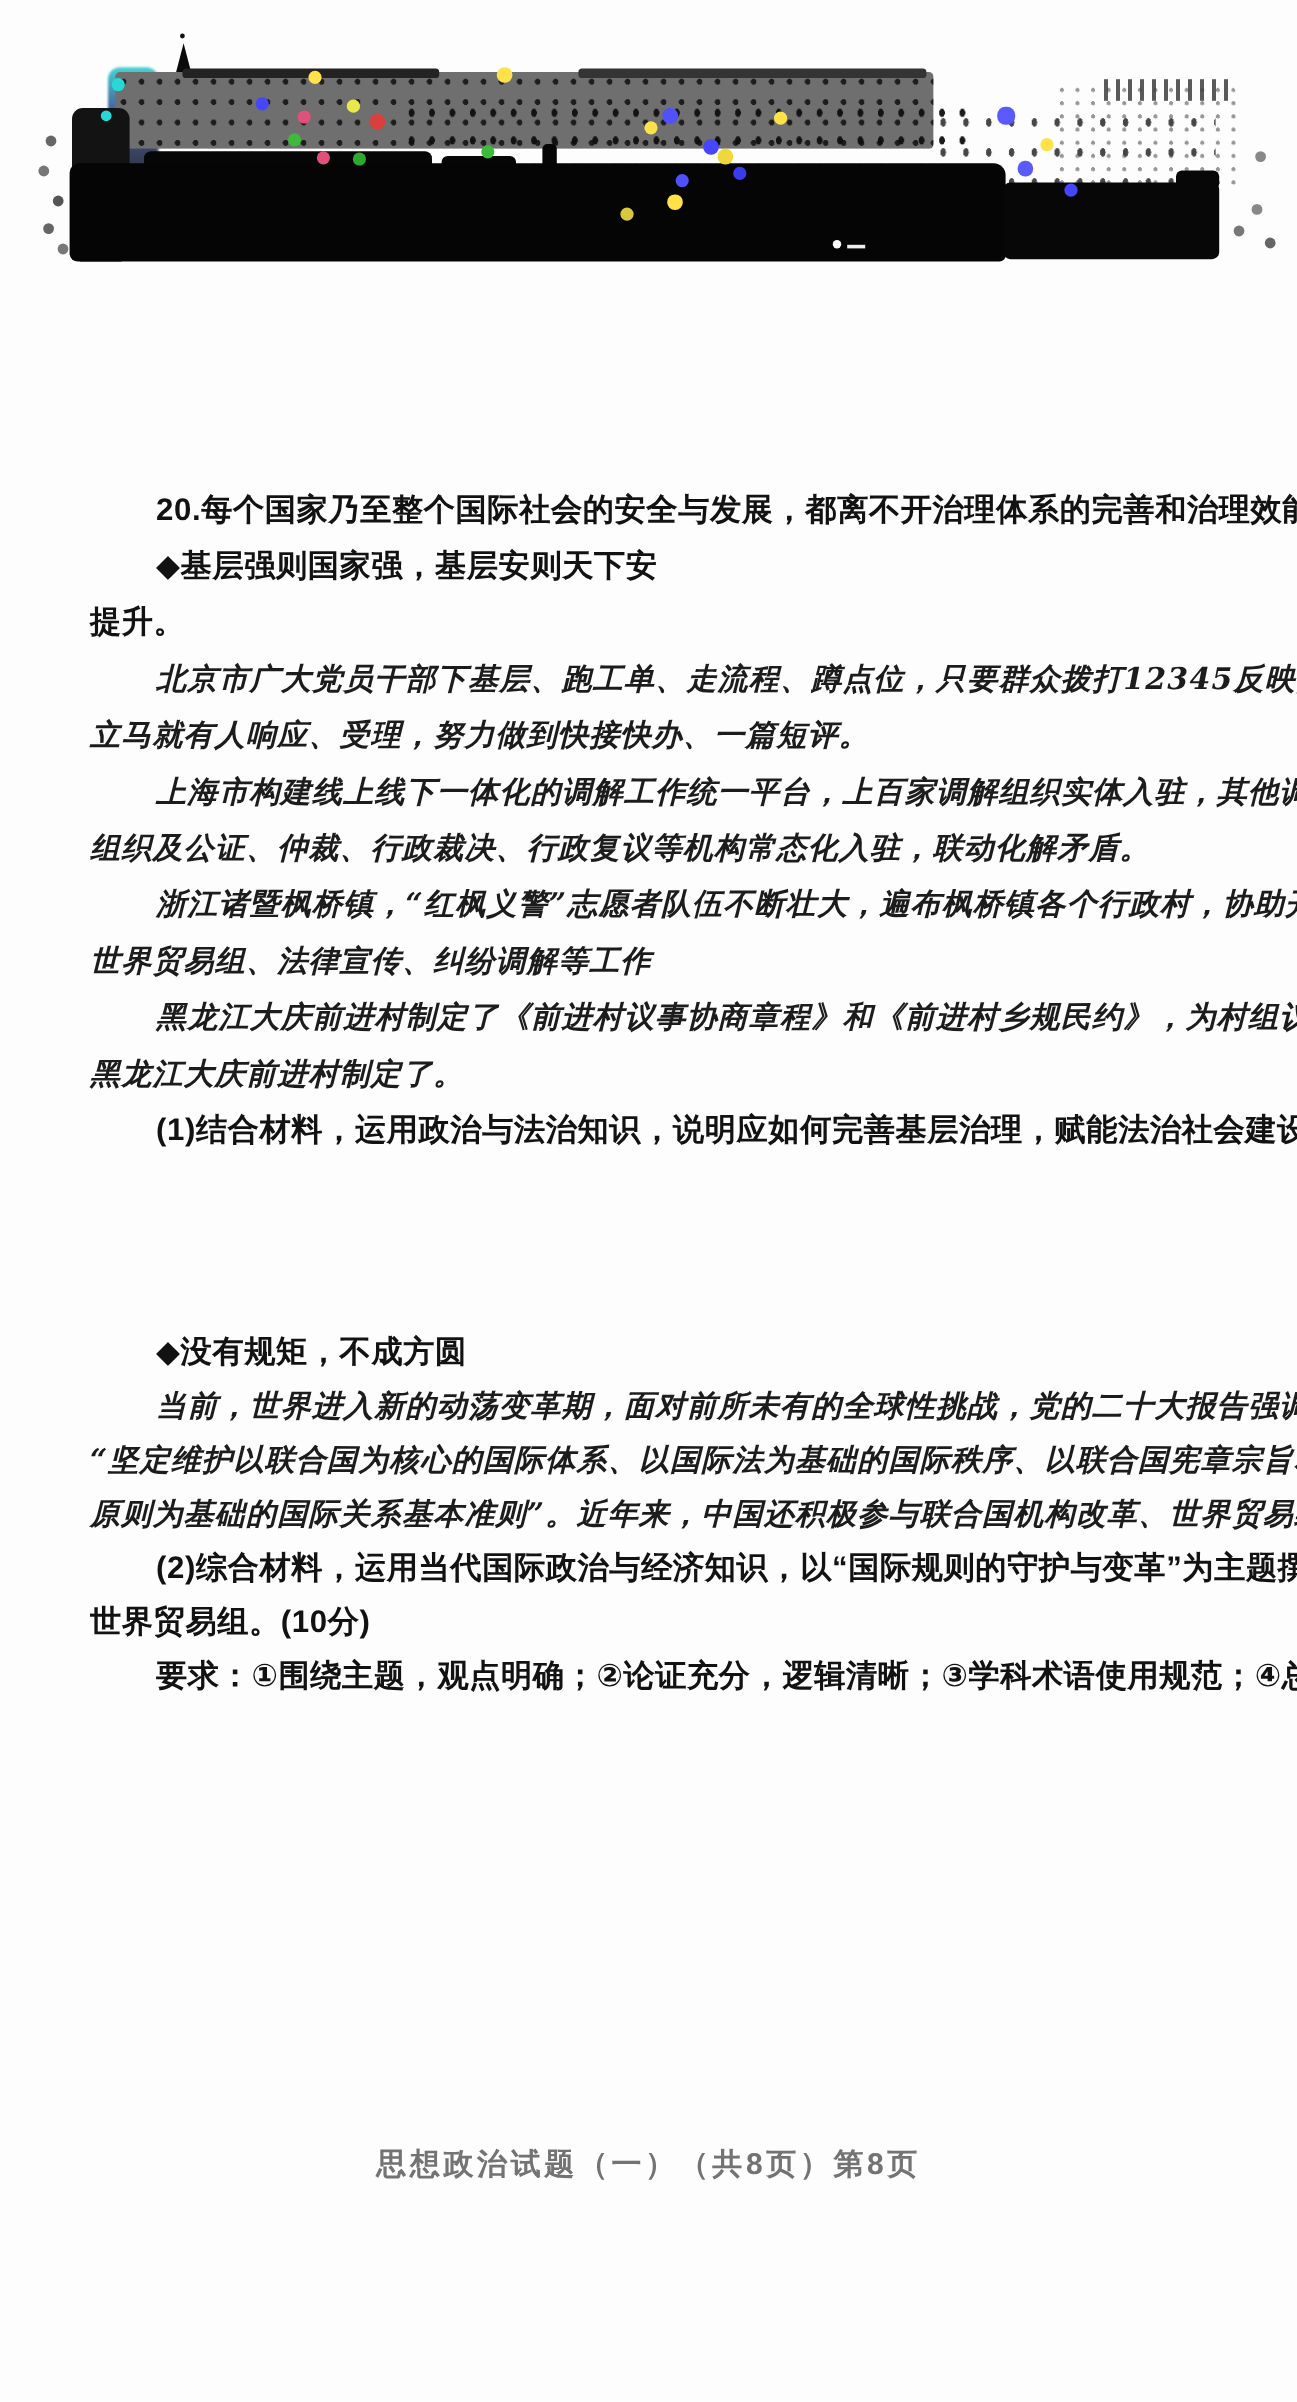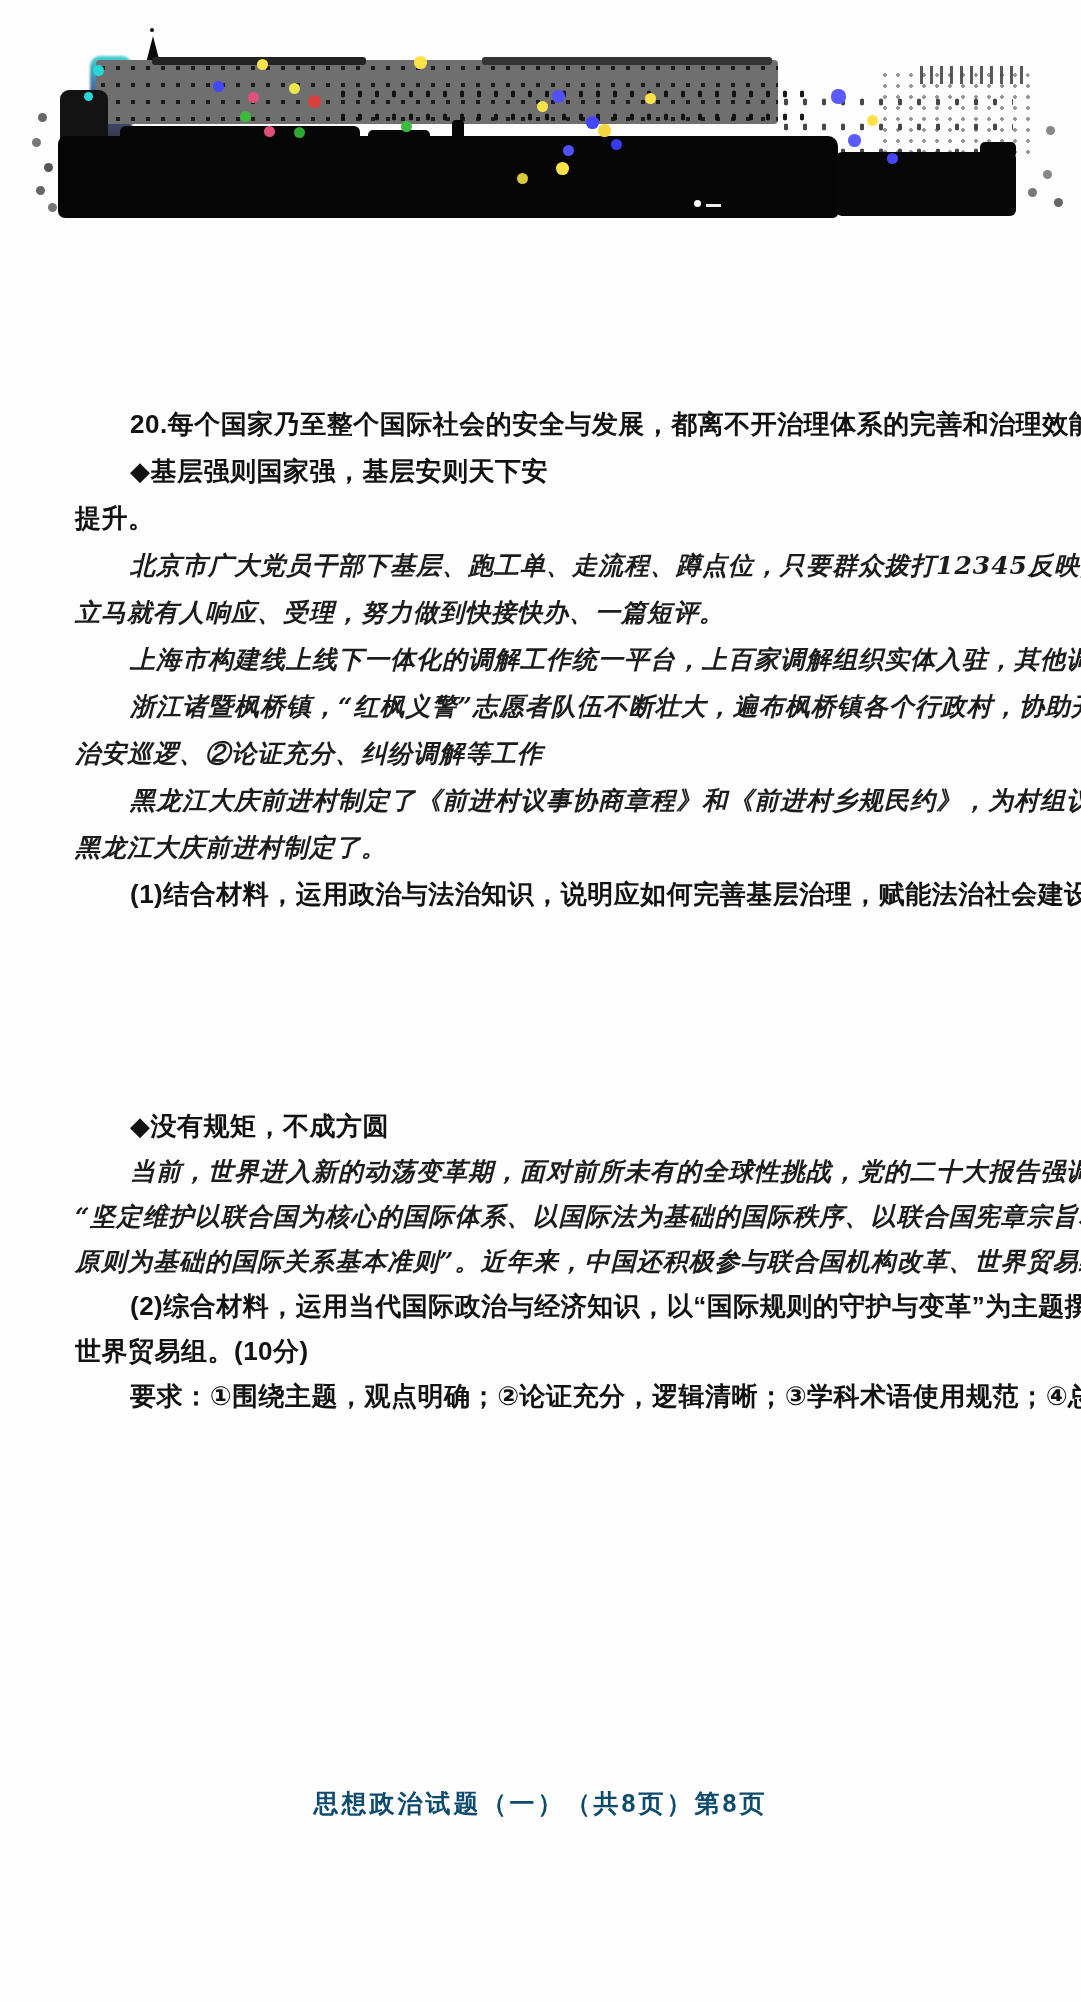--- a/index.html
+++ b/index.html
@@ -18,21 +18,21 @@
   .block1{top:401px;}
   .block2{top:1104px;}
   .line{height:47px;line-height:47px;white-space:nowrap;overflow:visible;}
   .block2 .line{height:45px;line-height:45px;}
   .heiti{font-family:"Liberation Sans","DejaVu Sans",sans-serif;font-weight:700;font-size:26px;letter-spacing:.5px;color:#121212;}
   .script{font-family:"DejaVu Serif","Liberation Serif",serif;font-style:italic;font-weight:700;font-size:25px;letter-spacing:1px;color:#1c1c1c;}
   .indent{padding-left:55px;}
 
   .page-footer{
     position:absolute;top:1787px;left:0;width:100%;
-    text-align:center;font-weight:700;font-size:25px;letter-spacing:3px;color:#0c4a6e;
+    text-align:center;font-weight:700;font-size:25px;letter-spacing:3px;color:#737373;
   }
 
   
   .art{position:absolute;}
   .art-spike{left:146px;top:36px;width:0;height:0;
     border-left:7px solid transparent;border-right:7px solid transparent;border-bottom:27px solid #0b0b0b;}
   .art-spike-dot{left:150px;top:28px;width:4px;height:4px;background:#111;border-radius:50%;}
   .art-cyan{left:90px;top:56px;width:42px;height:100px;border-radius:10px;
     background:linear-gradient(180deg,#25cccc 0%,#274a8c 35%,#10142a 85%);opacity:.85;filter:blur(1px);}
   .art-leftcol{left:60px;top:90px;width:48px;height:128px;background:#131313;border-radius:9px;}
@@ -104,22 +104,23 @@
     <div class="art art-noise"></div>
   </div>
 
   <div class="textblock block1">
     <div class="line heiti indent">20.每个国家乃至整个国际社会的安全与发展，都离不开治理体系的完善和治理效能的</div>
     <div class="line heiti indent">◆基层强则国家强，基层安则天下安</div>
     <div class="line heiti">提升。</div>
     <div class="line script indent">北京市广大党员干部下基层、跑工单、走流程、蹲点位，只要群众拨打12345反映问题，</div>
     <div class="line script">立马就有人响应、受理，努力做到快接快办、一篇短评。</div>
     <div class="line script indent">上海市构建线上线下一体化的调解工作统一平台，上百家调解组织实体入驻，其他调解</div>
+    <div class="line script">组织及公证、仲裁、行政裁决、行政复议等机构常态化入驻，联动化解矛盾。</div>
     <div class="line script indent">浙江诸暨枫桥镇，“红枫义警”志愿者队伍不断壮大，遍布枫桥镇各个行政村，协助开展</div>
-    <div class="line script">治安巡逻、②论证充分、纠纷调解等工作</div>
+    <div class="line script">世界贸易组、法律宣传、纠纷调解等工作</div>
     <div class="line script indent">黑龙江大庆前进村制定了《前进村议事协商章程》和《前进村乡规民约》，为村组议事协</div>
     <div class="line script">黑龙江大庆前进村制定了。</div>
     <div class="line heiti indent">(1)结合材料，运用政治与法治知识，说明应如何完善基层治理，赋能法治社会建设。(8分)</div>
   </div>
 
   <div class="textblock block2">
     <div class="line heiti indent">◆没有规矩，不成方圆</div>
     <div class="line script indent">当前，世界进入新的动荡变革期，面对前所未有的全球性挑战，党的二十大报告强调，</div>
     <div class="line script">“坚定维护以联合国为核心的国际体系、以国际法为基础的国际秩序、以联合国宪章宗旨和</div>
     <div class="line script">原则为基础的国际关系基本准则”。近年来，中国还积极参与联合国机构改革、世界贸易组</div>

